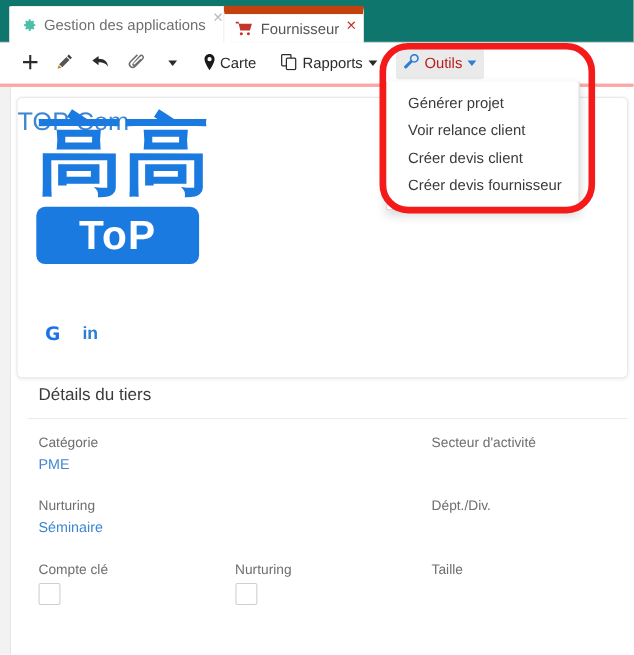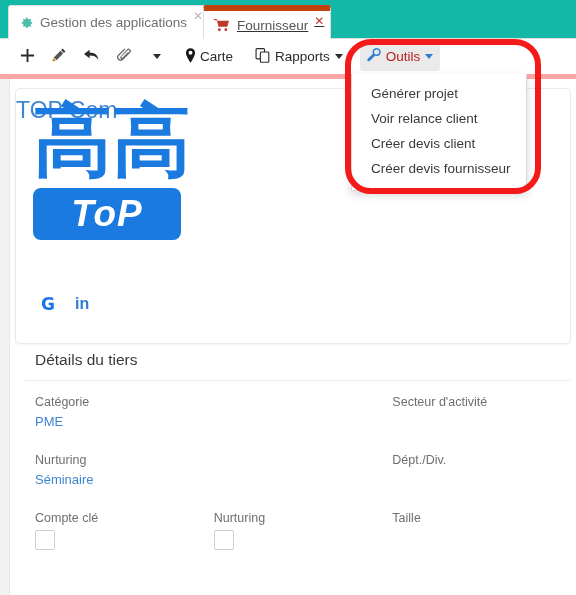--- a/index.html
+++ b/index.html
@@ -23,44 +23,43 @@
     background: #f2f2f2;
     border-right: 1px solid #e6e6e6;
     z-index: 0;
   }
 
   
   #tabbar {
     position: absolute;
     left: 0; top: 0;
     width: 576px; height: 39px;
-    background: #14b8a6;
+    background: #0f766e;
     border-bottom: 1px solid #dddddd;
     z-index: 3;
     padding-left: 41px;
   }
   .tab {
     position: absolute;
     top: 5px;
     height: 34px;
     background: #ffffff;
     border: 1px solid #dddddd;
     border-bottom: none;
     border-radius: 3px 3px 0 0;
     display: flex;
     align-items: center;
     padding: 0 6px 0 10px;
     white-space: nowrap;
   }
   #tab-gestion { left: 8px; }
   #tab-fournisseur {
     left: 203px;
-    border-top: 6px solid #c2410c;
+    border-top: 8px solid #c2410c;
     height: 34px;
-    text-decoration: underline;
   }
   .tab-icon { margin-right: 7px; display: inline-flex; align-items: center; }
   .tab-label { font-size: 13.5px; }
   #tab-gestion .tab-label { color: #6f6f6f; }
   #tab-fournisseur .tab-label { color: #555555; }
   .tab-close {
     margin-left: 6px;
     font-size: 12px;
     line-height: 1;
     align-self: flex-start;
@@ -69,21 +68,21 @@
   }
   #tab-gestion .tab-close { color: #b9b9b9; }
   #tab-fournisseur .tab-close { color: #c0392b; font-weight: bold; }
 
   
   #toolbar {
     position: absolute;
     left: 0; top: 39px;
     width: 576px; height: 40px;
     background: #ffffff;
-    border-bottom: 5px solid #fca5a5;
+    border-bottom: 3px solid #fca5a5;
     display: flex;
     align-items: center;
     z-index: 2;
   }
   .tb-btn {
     display: inline-flex;
     align-items: center;
     height: 28px;
     padding: 0 7px;
     margin-left: 2px;
@@ -176,21 +175,20 @@
     background: #1b7ae0;
     border-radius: 8px;
     display: flex;
     align-items: center;
     justify-content: center;
     color: #ffffff;
     font-size: 37px;
     font-weight: bold;
     letter-spacing: 1px;
     font-family: "Liberation Sans", sans-serif;
-    font-style: italic;
   }
 
   
   #socials {
     position: absolute;
     left: 25px; top: 205px;
     display: flex;
     align-items: center;
     gap: 20px;
   }

